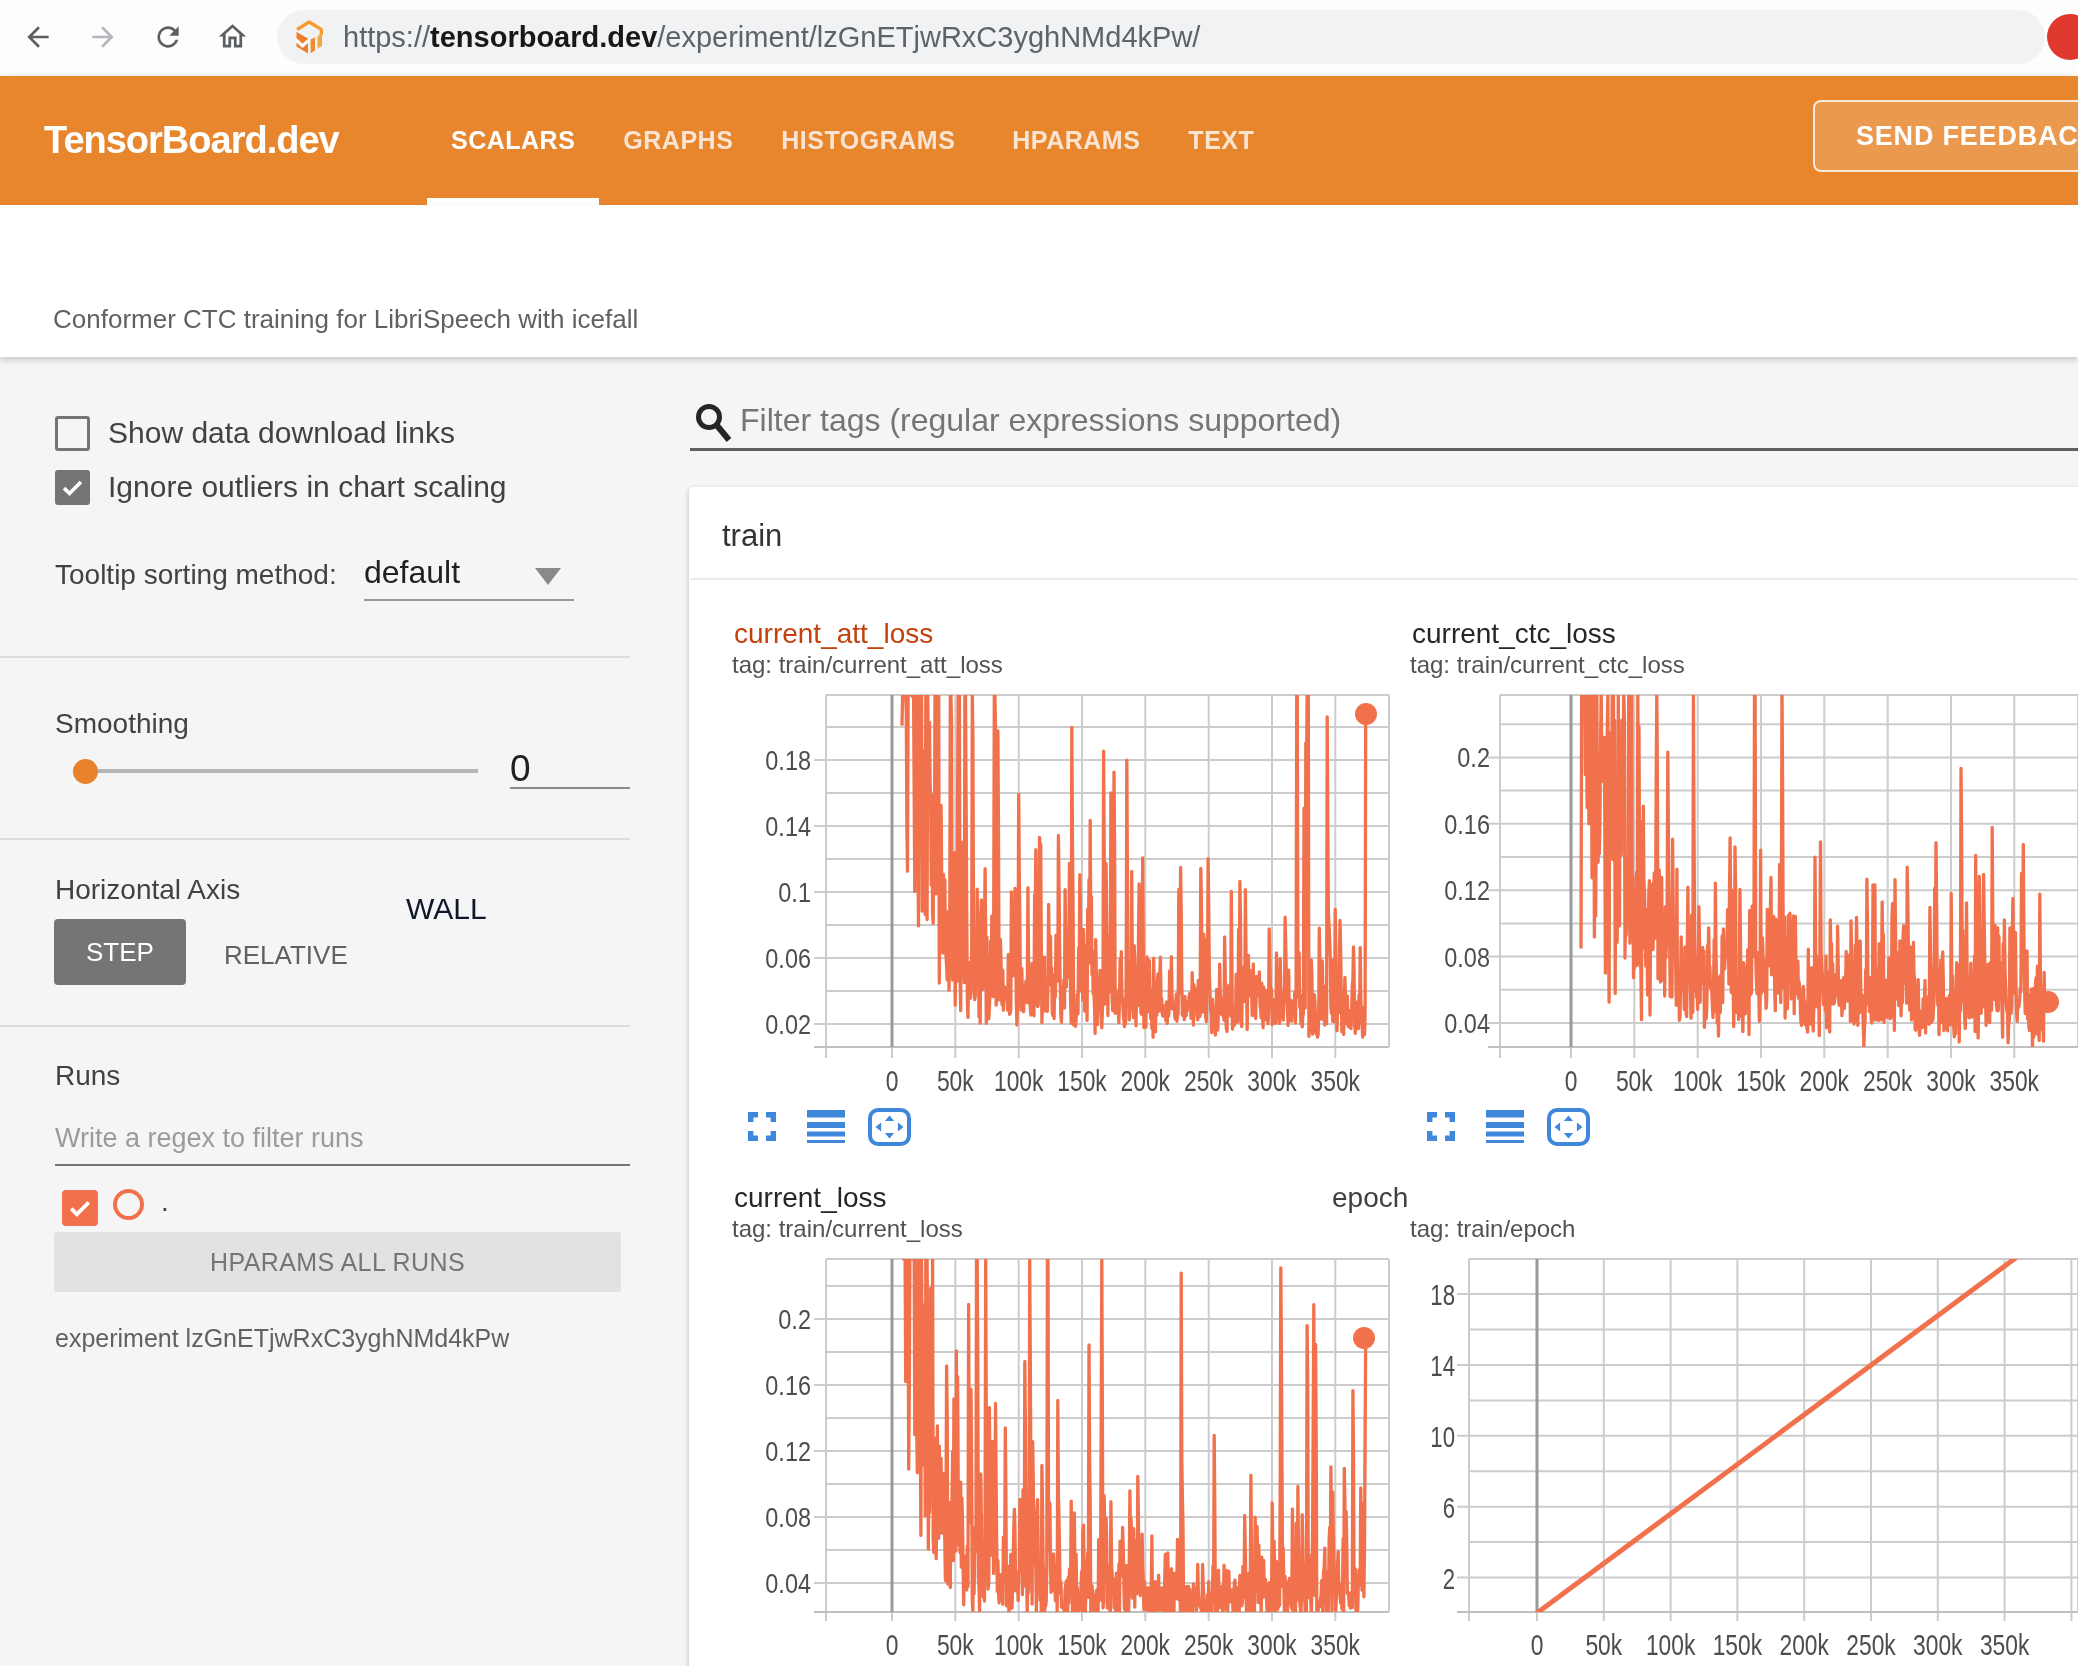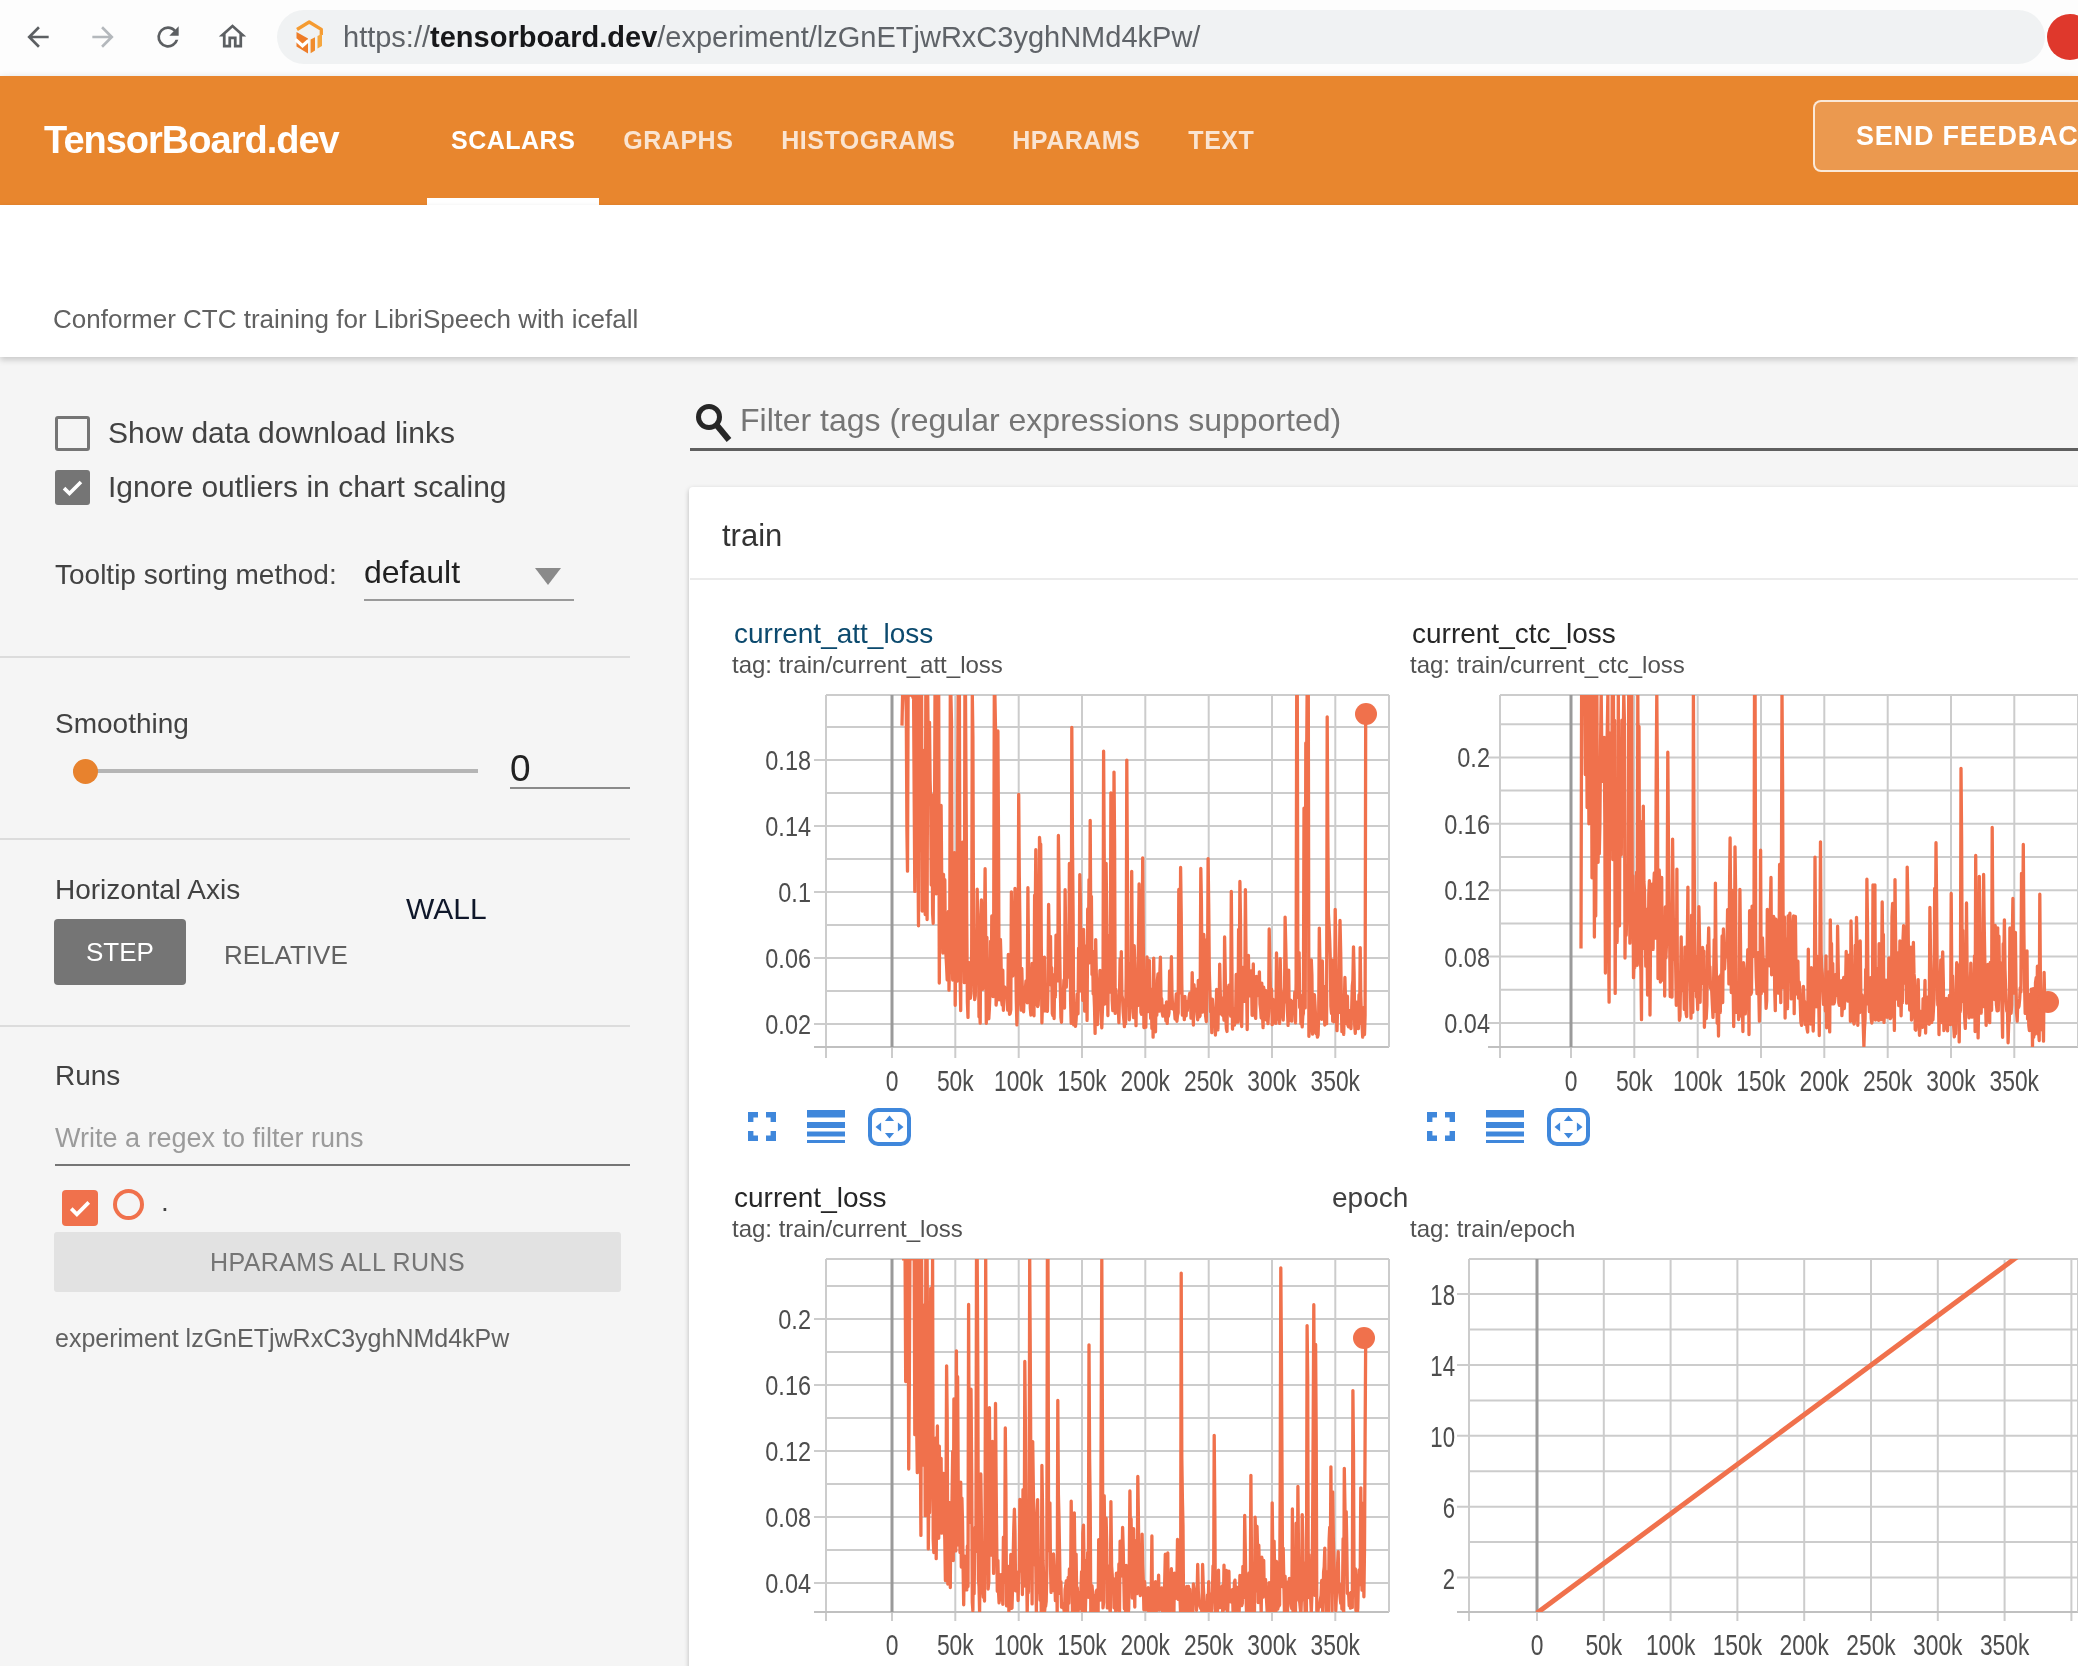--- a/index.html
+++ b/index.html
@@ -95,21 +95,21 @@
       <circle cx="15" cy="15" r="10.5" fill="none" stroke="#262626" stroke-width="5"></circle>
       <line x1="23" y1="23.5" x2="35" y2="38" stroke="#262626" stroke-width="6"></line>
     </svg>
 <div class="abs" style="left:740px;top:402px;font-size:32px;color:#757575;">Filter tags (regular expressions supported)</div>
 <div class="abs" style="left:690px;top:448px;width:1388px;height:3px;background:#5f5f5f;"></div>
 
 <div class="abs" style="left:689px;top:487px;width:1400px;height:1240px;background:#fff;border-radius:4px;box-shadow:0 2px 5px rgba(0,0,0,0.25);"></div>
 <div class="abs" style="left:722px;top:518px;font-size:31px;color:#333;">train</div>
 <div class="abs" style="left:690px;top:578px;width:1388px;height:2px;background:#ebebeb;"></div>
 
-<div class="abs" style="left:734px;top:618px;font-size:28px;color:#0c4a6e;">current_att_loss</div>
+<div class="abs" style="left:734px;top:618px;font-size:28px;color:#c2410c;">current_att_loss</div>
 <div class="abs" style="left:732px;top:651px;font-size:24px;color:#525252;text-align:right;">tag: train/current_att_loss</div>
 <div class="abs" style="left:1412px;top:618px;font-size:28px;color:#262626;">current_ctc_loss</div>
 <div class="abs" style="left:1410px;top:651px;font-size:24px;color:#525252;">tag: train/current_ctc_loss</div>
 <div class="abs" style="left:734px;top:1182px;font-size:28px;color:#262626;">current_loss</div>
 <div class="abs" style="left:732px;top:1215px;font-size:24px;color:#525252;">tag: train/current_loss</div>
 <div class="abs" style="left:1332px;top:1182px;font-size:28px;color:#404040;">epoch</div>
 <div class="abs" style="left:1410px;top:1215px;font-size:24px;color:#525252;">tag: train/epoch</div>
 
 <svg style="position:absolute;left:706px;top:683px" width="687" height="430" viewBox="706 683 687 430" xmlns="http://www.w3.org/2000/svg">
       <defs>

